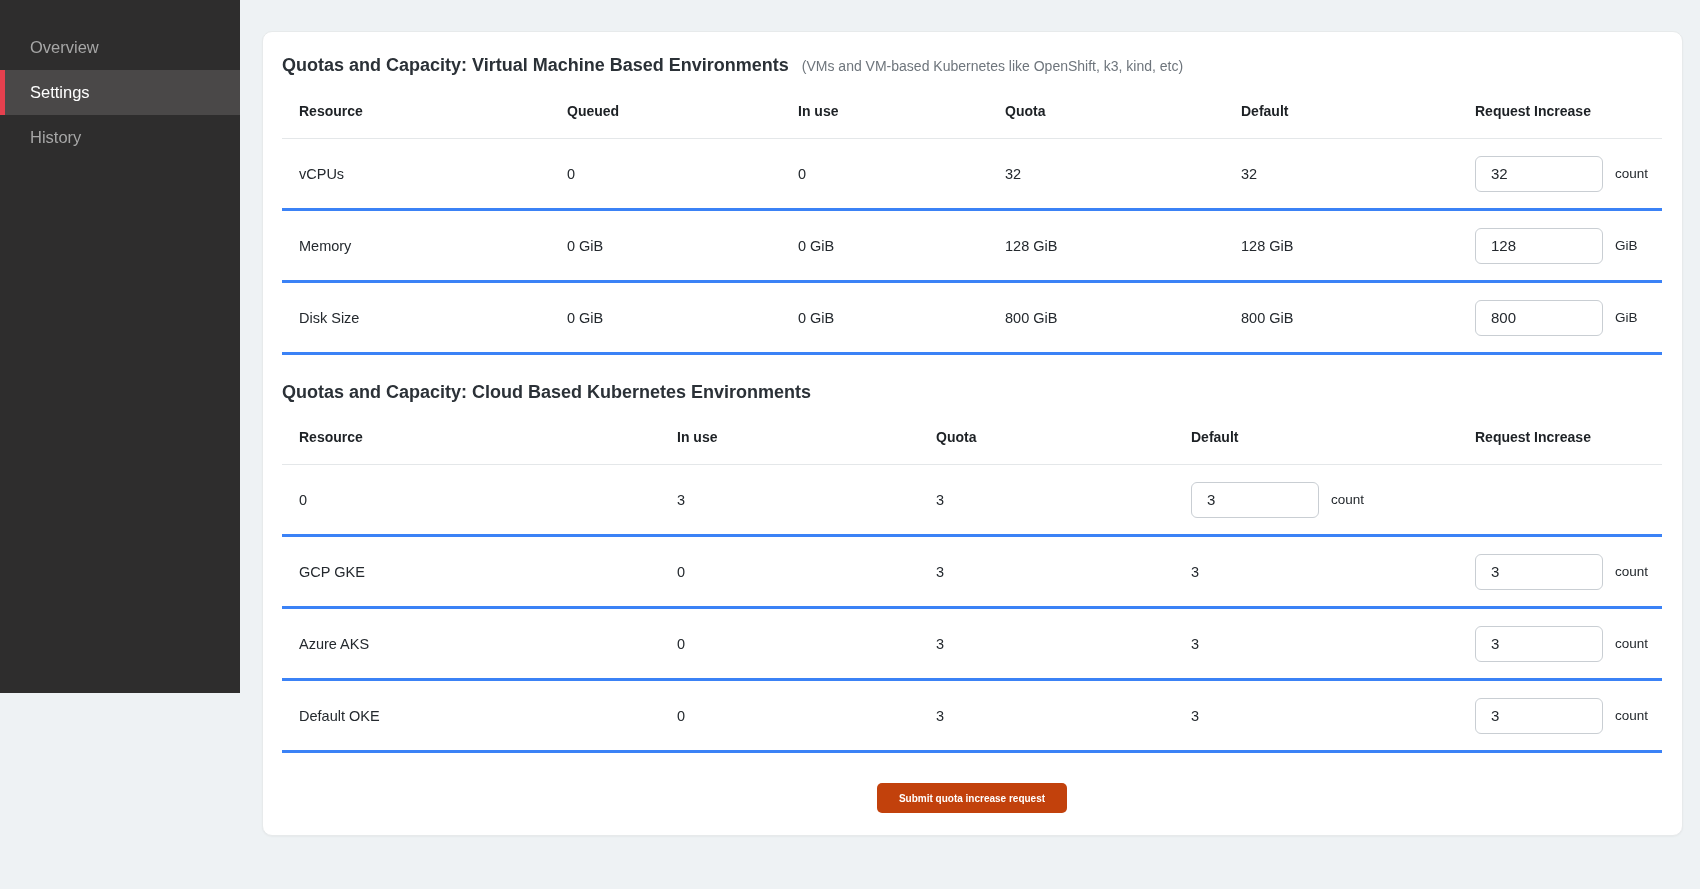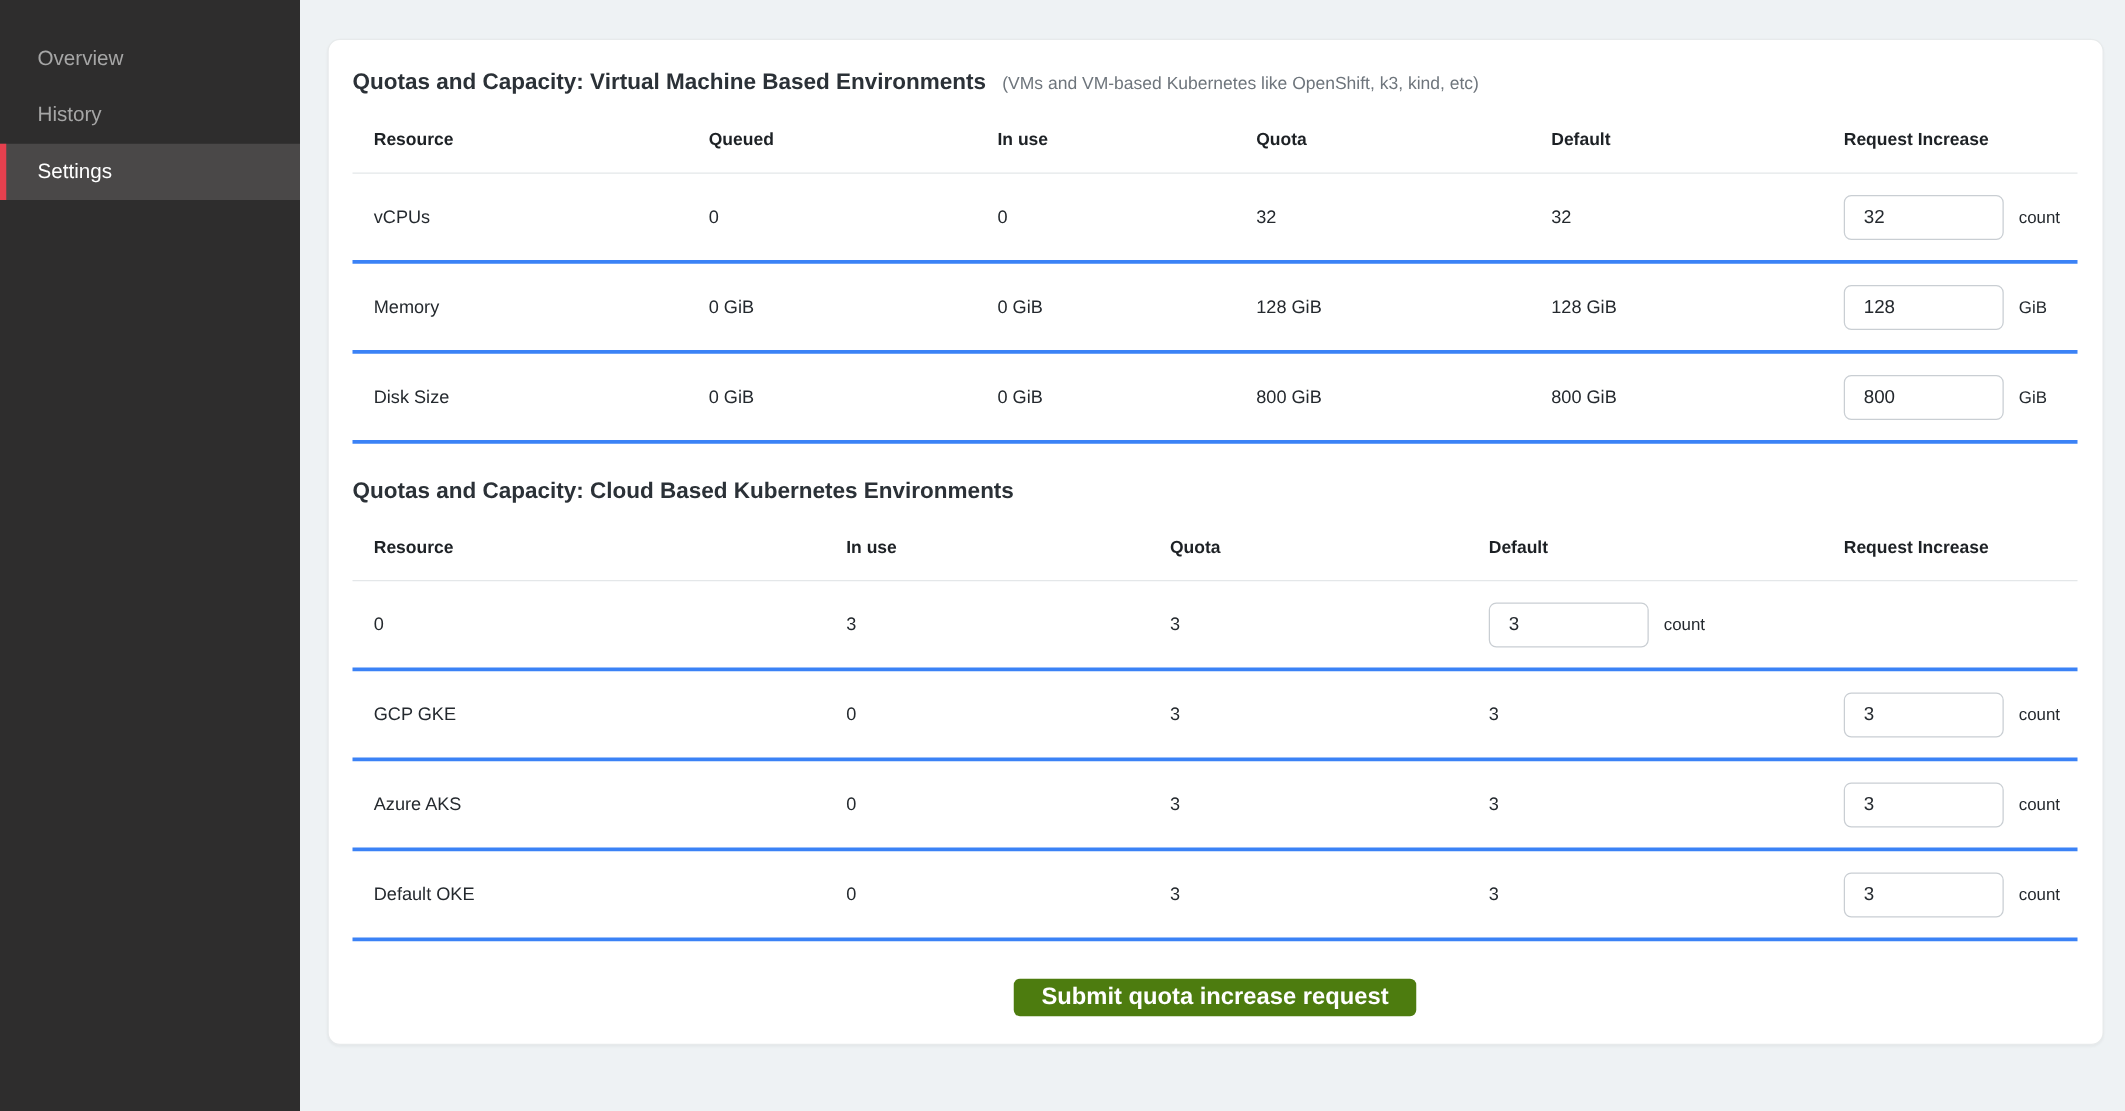--- a/index.html
+++ b/index.html
@@ -8,21 +8,21 @@
     width: 1700px; height: 889px;
     background: #eef2f4;
     font-family: "Liberation Sans", sans-serif;
     color: #24292e;
     overflow: hidden;
   }
 
   
   .sidebar {
     position: fixed; left: 0; top: 0;
-    width: 240px; height: 889px;
+    width: 240px; height: 693px;
     background: #2e2d2d;
     padding-top: 25px;
   }
   .nav-item {
     position: relative;
     height: 45px;
     display: flex; align-items: center;
     padding-left: 30px;
     font-size: 16.5px;
     color: #a6a6a6;
@@ -92,42 +92,42 @@
     padding: 0 15px;
     font-size: 15px; color: #24292e;
     font-family: "Liberation Sans", sans-serif;
     background: #ffffff;
     outline: none;
   }
   .unit { font-size: 13.5px; color: #24292e; }
 
   .submit-row { display: flex; justify-content: center; padding: 30px 0 22px 0; }
   .submit-btn {
-    background: #4d7c0f;
+    background: #c2410c;
     color: #ffffff;
     border: none; border-radius: 5px;
     height: 30px; padding: 0 22px;
-    font-size: 19px; font-weight: 700;
+    font-size: 10px; font-weight: 700;
     font-family: "Liberation Sans", sans-serif;
     cursor: pointer;
   }
 </style>
 </head>
 <body>
 
 <aside class="sidebar">
   <div class="nav-item">
     <span>Overview</span>
   </div>
-  <div class="nav-item">
-    <span>History</span>
-  </div>
   <div class="nav-item active">
     <span class="active-bar"></span>
     <span>Settings</span>
+  </div>
+  <div class="nav-item">
+    <span>History</span>
   </div>
 </aside>
 
 <main class="main">
 
   <div class="card">
 
     <h2 class="section-heading">
       <span>Quotas and Capacity: Virtual Machine Based Environments</span>
       <span class="subtitle">(VMs and VM-based Kubernetes like OpenShift, k3, kind, etc)</span>

